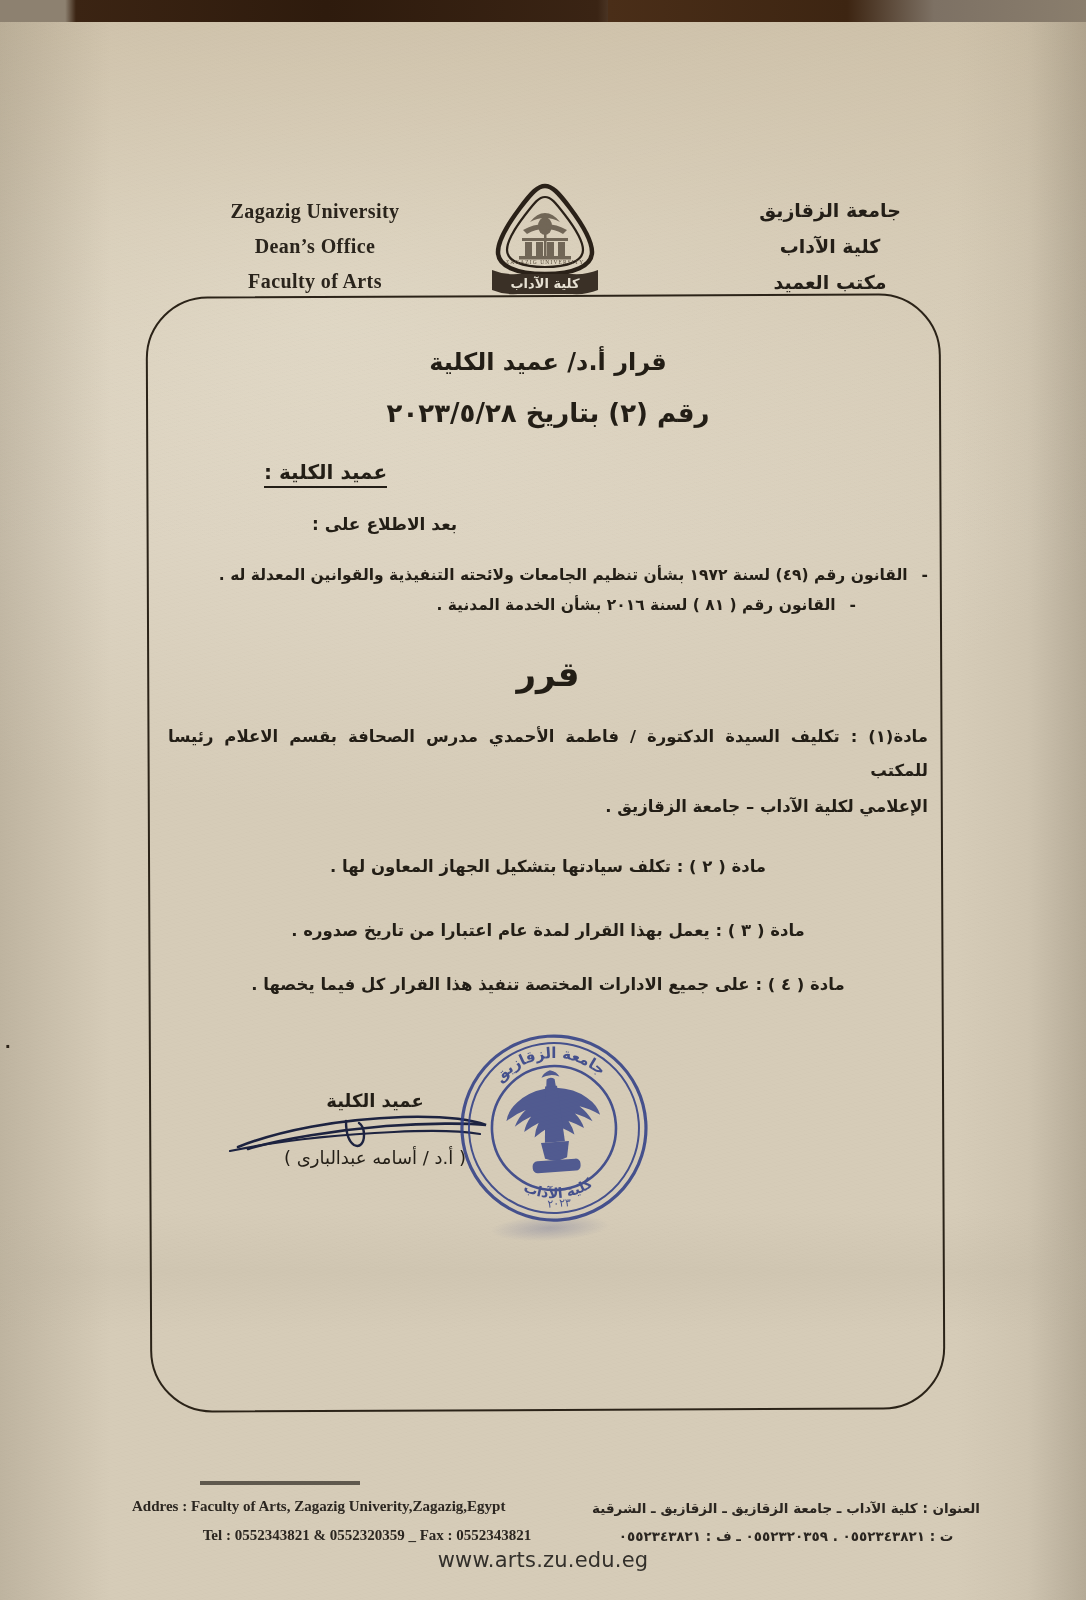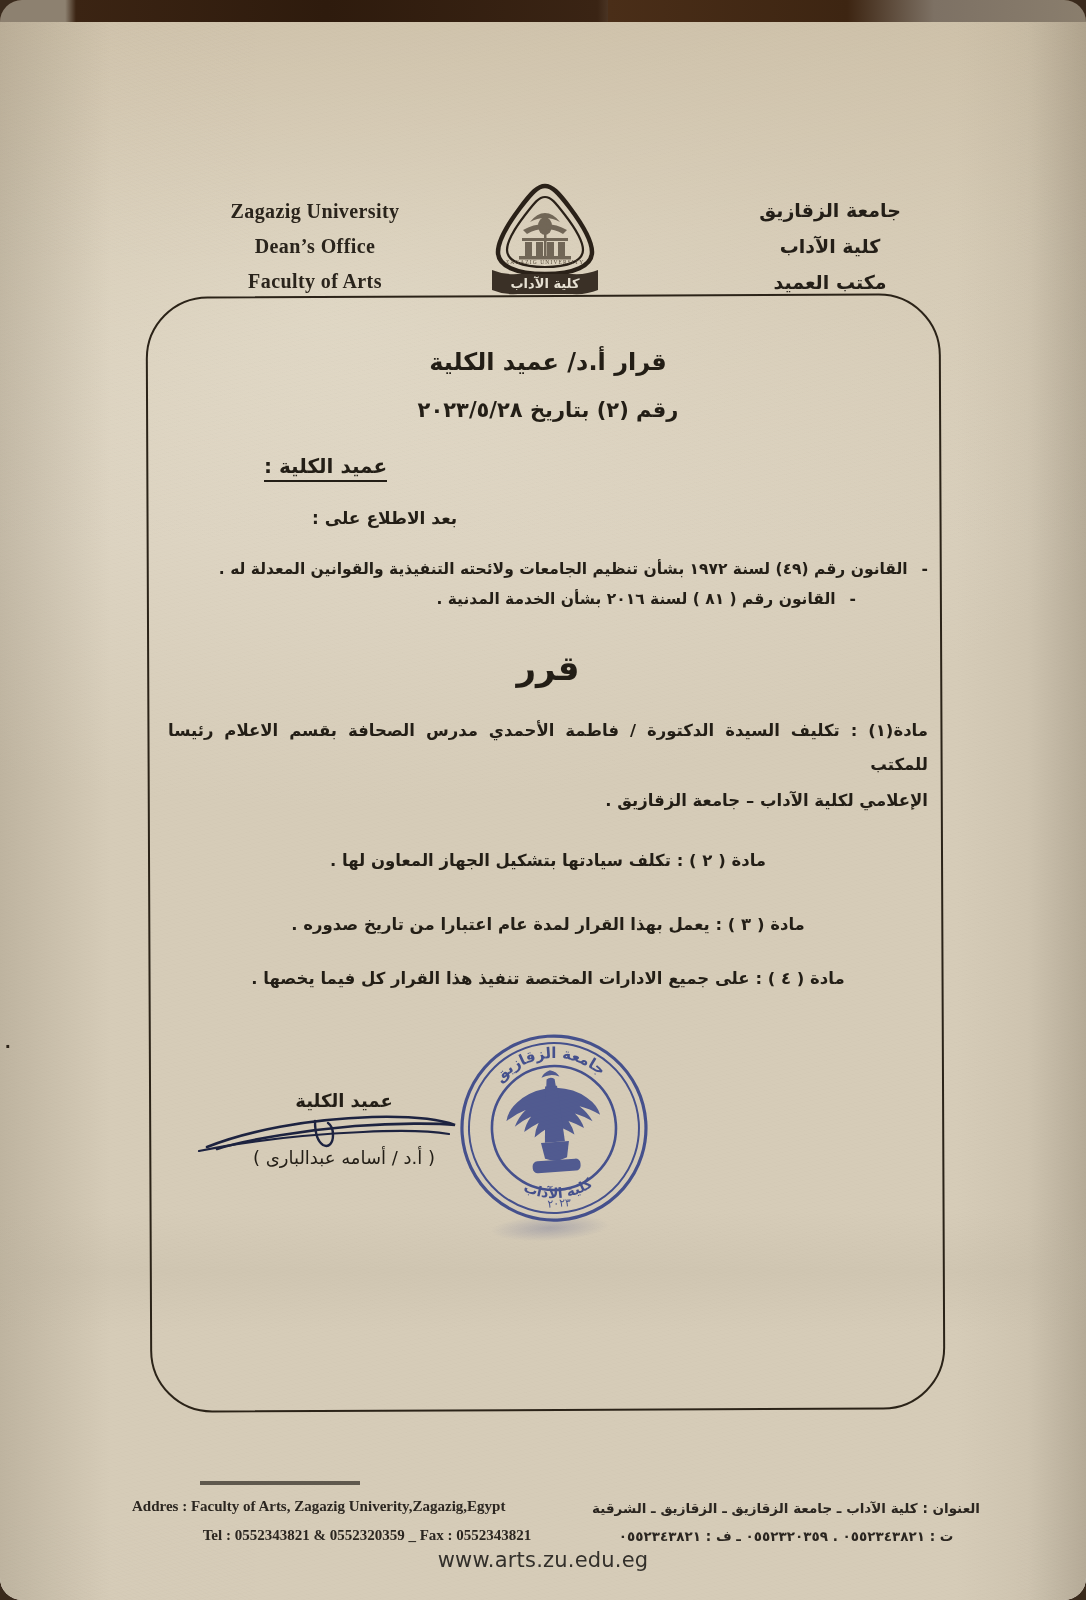--- a/index.html
+++ b/index.html
@@ -8,21 +8,20 @@
     padding: 0;
     background: #3a2a1c;
   }
   .page {
     position: relative;
     width: 1086px;
     height: 1600px;
     overflow: hidden;
     font-family: "Liberation Sans", sans-serif;
     background: #4a3423;
-    border-radius: 22px;
   }
 
   
   .desk {
     position: absolute;
     left: 0; top: 0;
     width: 1086px; height: 26px;
     background:
       linear-gradient(90deg,
         #8d8170 0%, #8d8170 6%,
@@ -135,21 +134,21 @@
   }
   .doc-title {
     text-align: center;
     font-size: 24px;
     font-weight: bold;
     margin-top: 28px;
     letter-spacing: .3px;
   }
   .doc-number {
     text-align: center;
-    font-size: 21px;
+    font-size: 26px;
     font-weight: bold;
     margin-top: 22px;
     letter-spacing: .8px;
   }
   .dean-label {
     margin-top: 32px;
     text-align: left;
     padding-left: 96px;
     font-size: 20px;
     font-weight: bold;
@@ -197,21 +196,21 @@
   }
   .article.a1 { text-align: justify; text-align-last: right; }
   .article.a1 .tail { display:block; text-align:center; margin-top:2px;}
   .article.a2 { text-align: center; }
   .article.a3 { text-align: center; margin-top: 30px;}
   .article.a4 { text-align: center; margin-top: 20px;}
 
   
   .sig-block {
     position: absolute;
-    left: 179px; top: 1090px;
+    left: 210px; top: 1090px;
     width: 330px;
     text-align: center;
     direction: rtl;
     font-family: "DejaVu Sans", sans-serif;
     color: #231e16;
   }
   .sig-title {
     font-size: 18px;
     font-weight: bold;
   }

